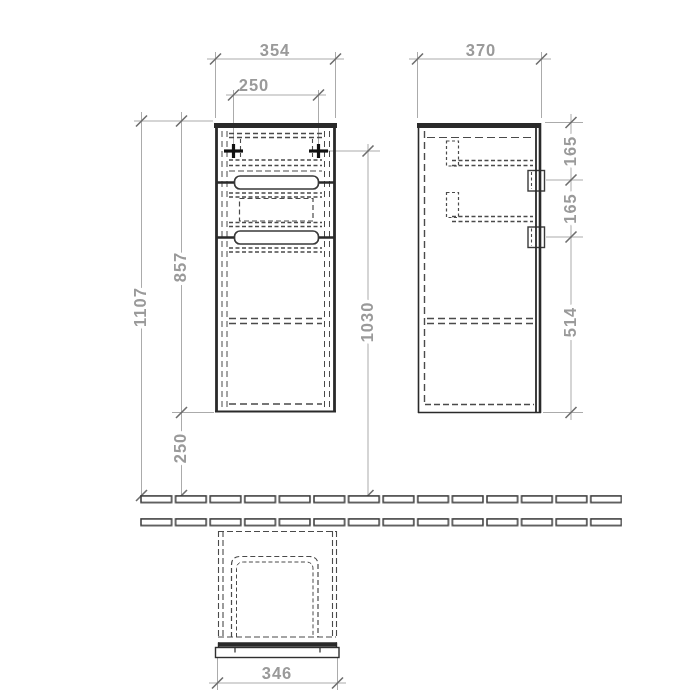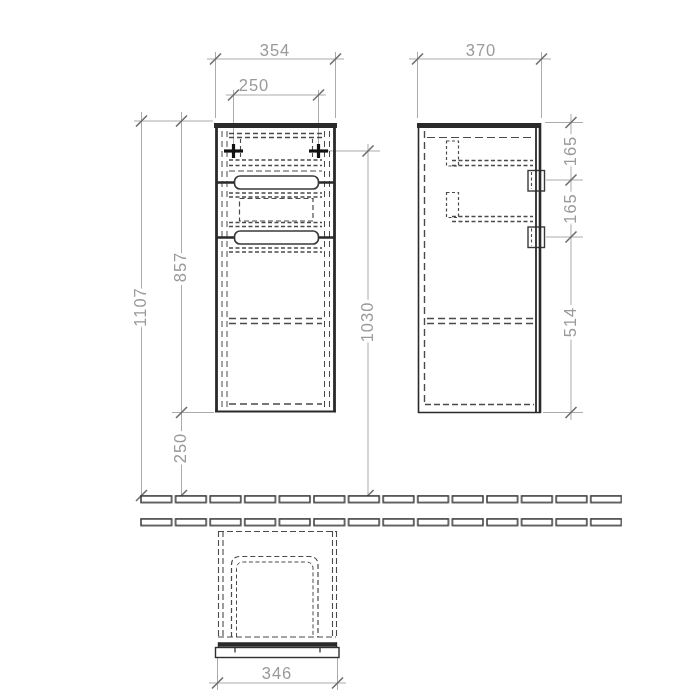--- a/index.html
+++ b/index.html
@@ -1,16 +1,16 @@
 <!DOCTYPE html>
 <html style="--dim-text: #9a9a9a; --dim-line: #ababab;"><head>
 <meta charset="utf-8">
 <style>
   html,body{margin:0;padding:0;background:#fff;width:700px;height:700px;overflow:hidden;}
-  .stage{position:relative;width:700px;height:700px;background:#fff;}
+  .stage{position:relative;width:700px;height:700px;background:#fff;font-weight:bold;}
   svg{position:absolute;left:0;top:0;}
   text{
     font-family:"Liberation Sans", sans-serif;
     font-size:16.5px;
     letter-spacing:1px;
     fill:var(--dim-text,#9a9a9a);
   }
   .halo{paint-order:stroke;stroke:#ffffff;stroke-width:7px;stroke-linejoin:round;}
   .dimline{stroke:var(--dim-line,#ababab);stroke-width:1;fill:none;}
   .tick{stroke:#6e6e6e;stroke-width:1.6;}

